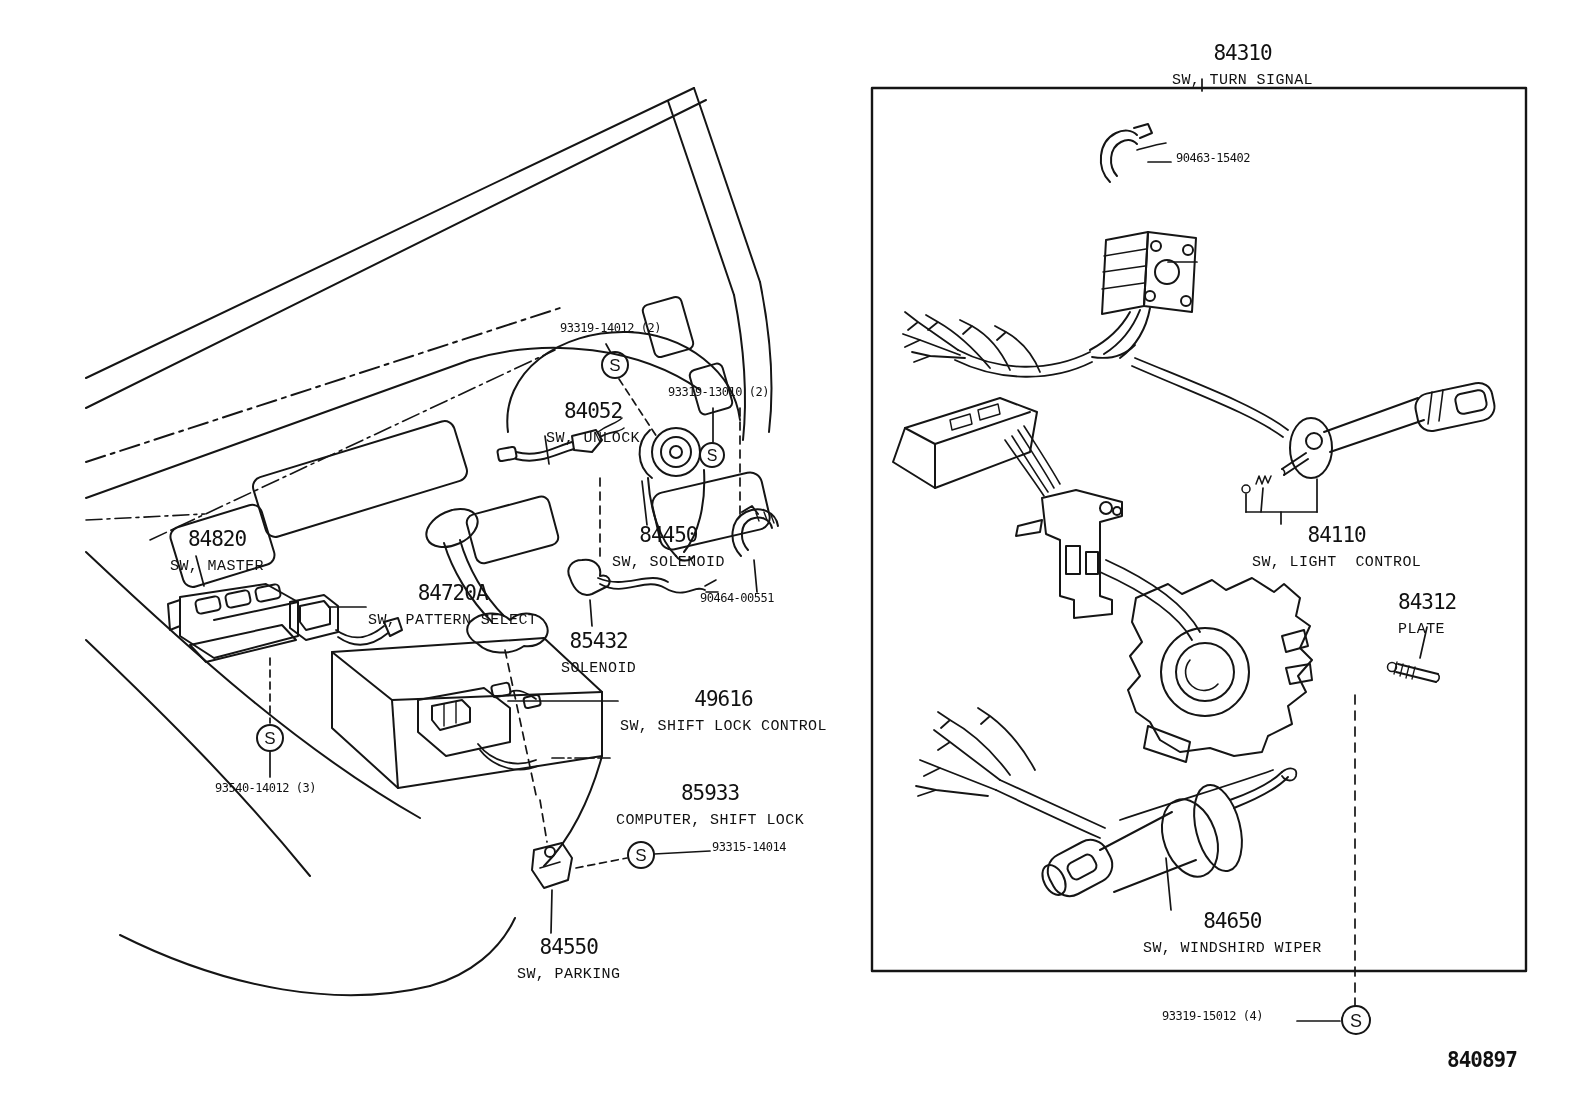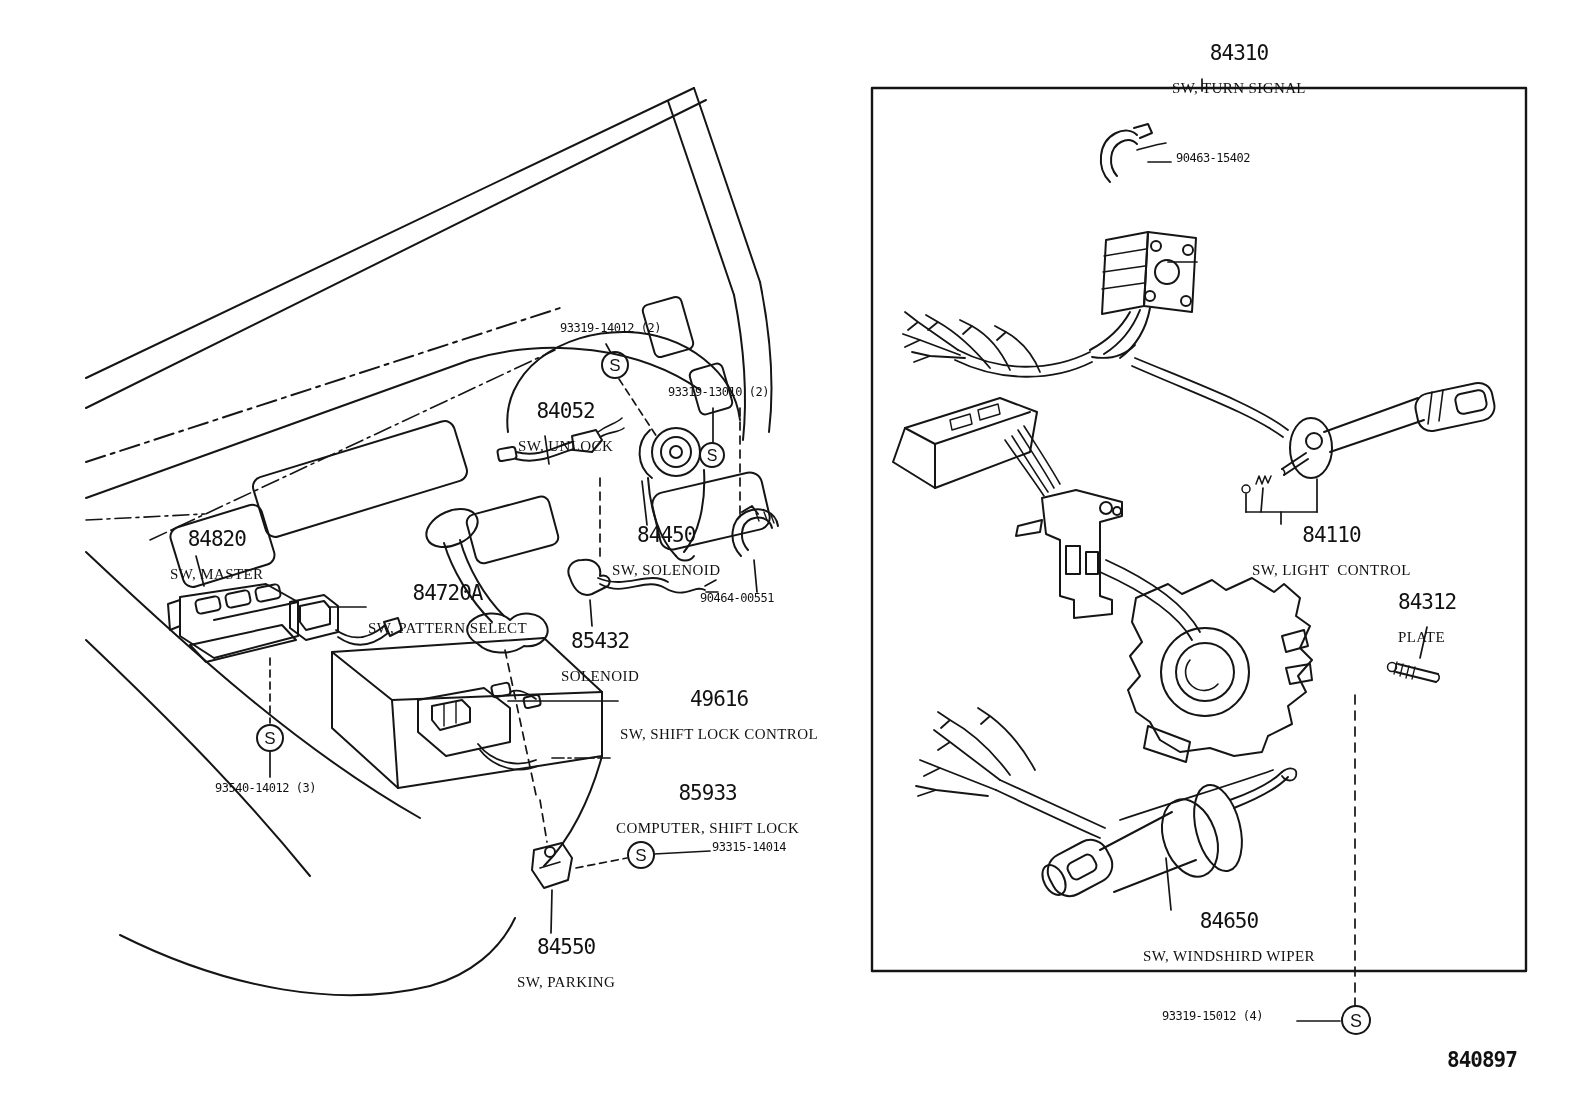--- a/index.html
+++ b/index.html
@@ -3,22 +3,22 @@
 <meta charset="utf-8">
 <style>
   html,body{margin:0;padding:0;background:#fff;}
   .stage{position:relative;width:1592px;height:1099px;background:#fff;overflow:hidden;
          font-family:"Liberation Sans",sans-serif;color:#111;}
   svg.art{position:absolute;left:0;top:0;}
   .lbl{position:absolute;color:#111;white-space:nowrap;}
   .num{font-family:"DejaVu Sans Mono","Liberation Mono",monospace;line-height:1.05;}
   .num.big{font-size:21px;letter-spacing:-1px;text-align:center;}
   .num.small{font-size:12px;letter-spacing:-0.5px;}
-  .desc{font-family:Liberation Serif, serif;font-size:15px;letter-spacing:.4px;
-        white-space:pre;margin-top:16px;}
+  .desc{font-family:Liberation Mono, monospace;font-size:15px;letter-spacing:.4px;
+        white-space:pre;margin-top:8px;}
   .sheet{font-family:"DejaVu Sans Mono","Liberation Mono",monospace;font-size:21px;
          letter-spacing:-1px;font-weight:bold;}
   .scircle{font-family:"Liberation Sans",sans-serif;}
 </style>
 </head>
 <body>
 
 <div class="stage">
 
 <svg class="art" width="1592" height="1099" viewBox="0 0 1592 1099" fill="none" stroke="#151515" stroke-width="2" stroke-linecap="round" stroke-linejoin="round">
@@ -352,21 +352,21 @@
   </div>
 
   <div class="lbl" style="left:560px;top:322px">
     <div class="num small">93319-14012 (2)</div>
   </div>
 
   <div class="lbl" style="left:668px;top:386px">
     <div class="num small">93319-13010 (2)</div>
   </div>
 
-  <div class="lbl" style="left:518px;top:400px">
+  <div class="lbl" style="left:546px;top:400px">
     <div class="num big">84052</div>
     <div class="desc">SW, UNLOCK</div>
   </div>
 
   <div class="lbl" style="left:612px;top:524px">
     <div class="num big">84450</div>
     <div class="desc">SW, SOLENOID</div>
   </div>
 
   <div class="lbl" style="left:700px;top:592px">

